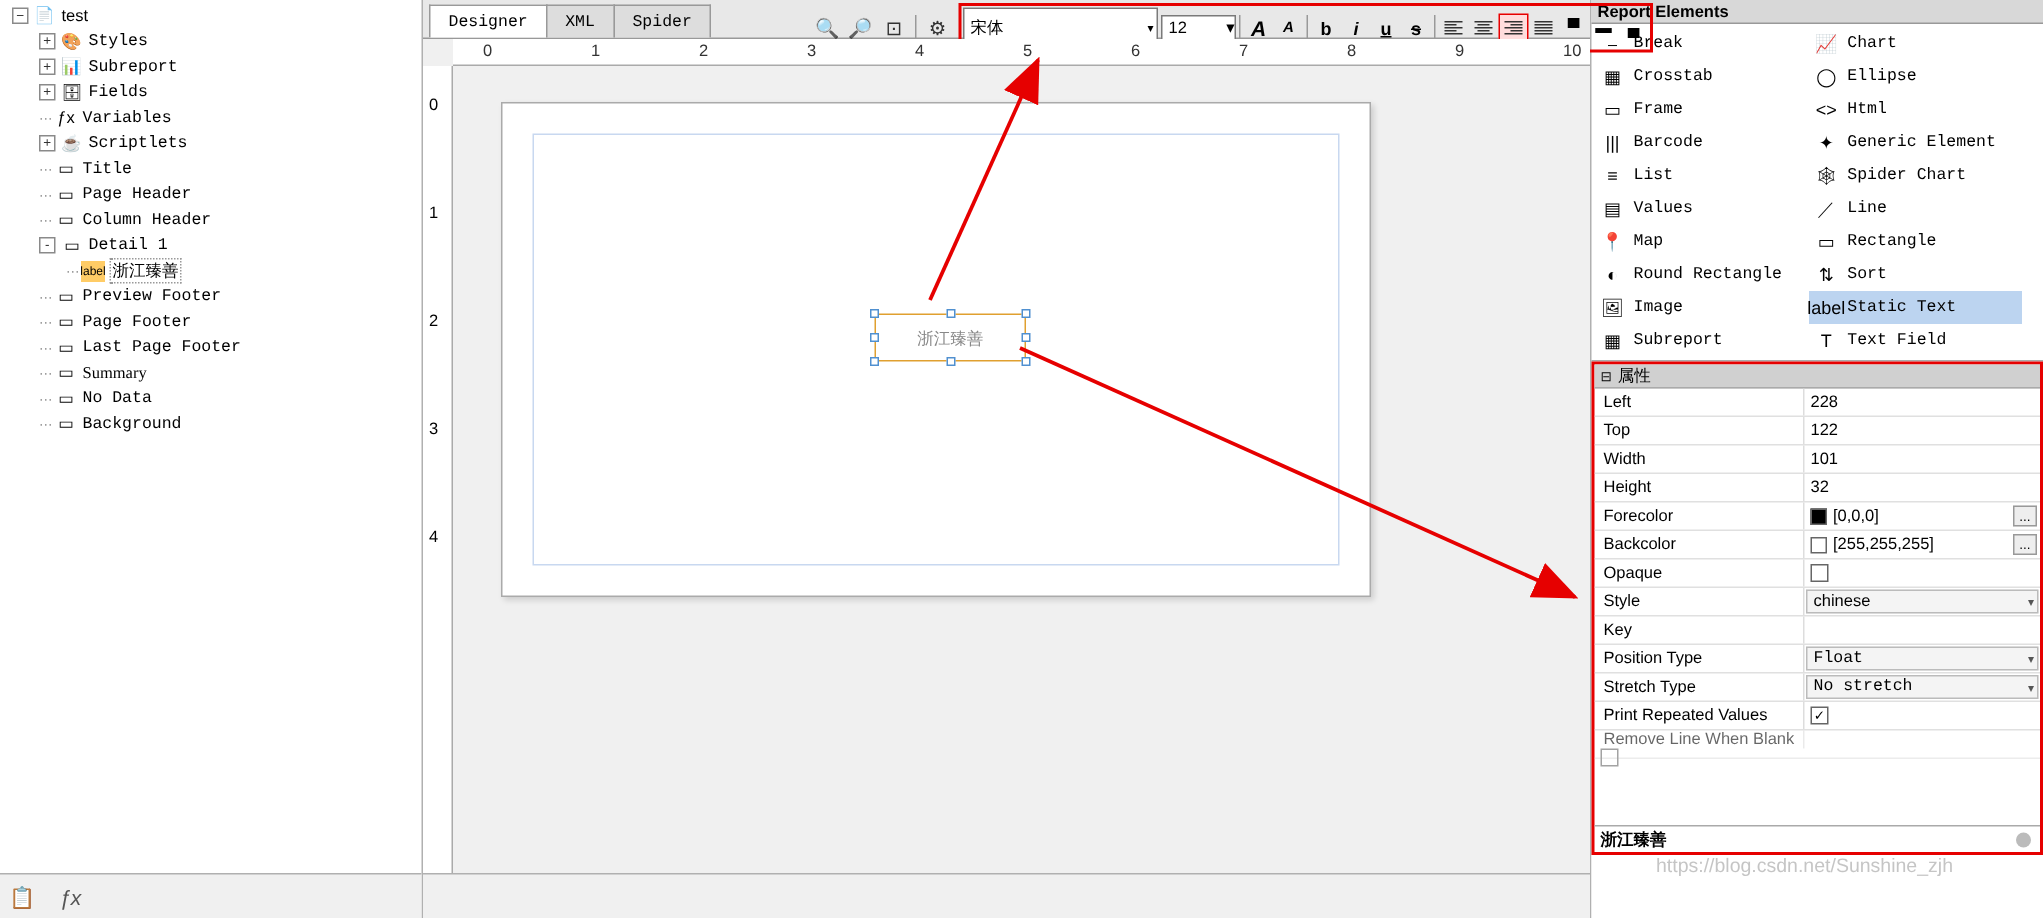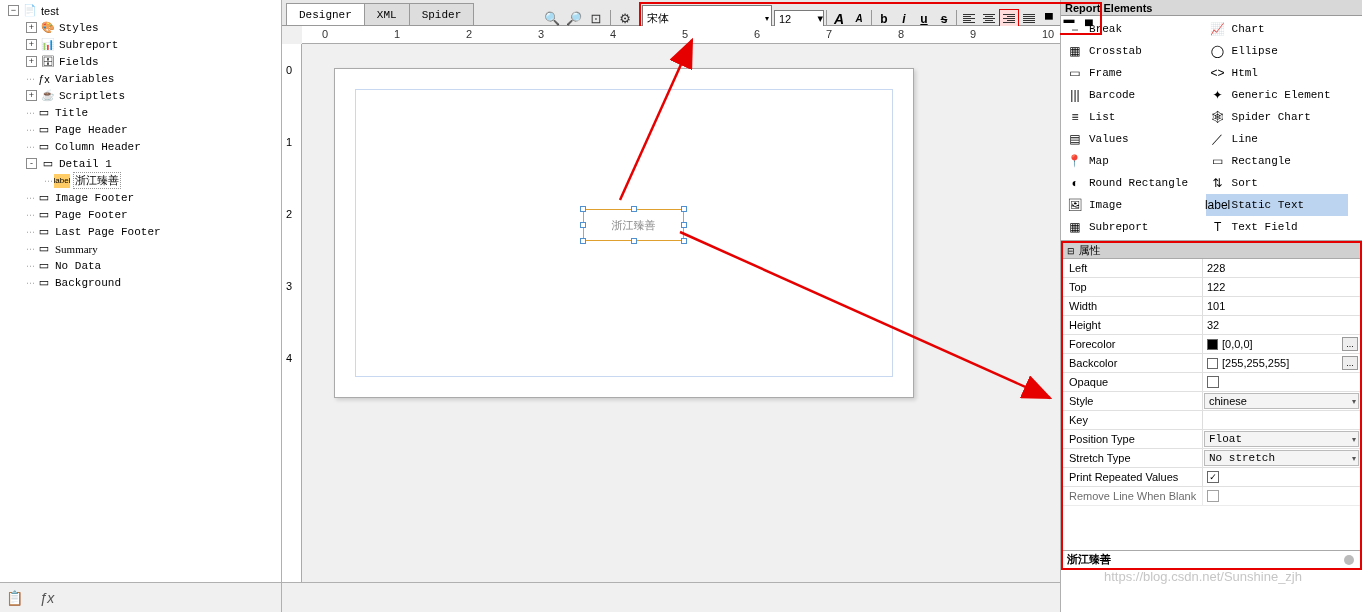--- a/index.html
+++ b/index.html
@@ -144,21 +144,21 @@
           <span class="tree-label" style="font-family:'Courier New',monospace">Detail 1</span>
         </div>
         <div class="tree-item depth3 sel">
           <span class="tree-dots">⋯</span>
           <span class="tree-icon" style="font-size:8px;background:#fc6;padding:0 2px">label</span>
           <span class="tree-label">浙江臻善</span>
         </div>
         <div class="tree-item depth2">
           <span class="tree-dots">⋯</span>
           <span class="tree-icon">▭</span>
-          <span class="tree-label" style="font-family:'Courier New',monospace">Image Footer</span>
+          <span class="tree-label" style="font-family:'Courier New',monospace">Preview Footer</span>
         </div>
         <div class="tree-item depth2">
           <span class="tree-dots">⋯</span>
           <span class="tree-icon">▭</span>
           <span class="tree-label" style="font-family:'Courier New',monospace">Page Footer</span>
         </div>
         <div class="tree-item depth2">
           <span class="tree-dots">⋯</span>
           <span class="tree-icon">▭</span>
           <span class="tree-label" style="font-family:'Courier New',monospace">Last Page Footer</span>
@@ -459,21 +459,21 @@
             <span style="font-family:Courier New,monospace">No stretch</span>
             <span class="dd">▾</span>
           </div>
         </div>
         <div class="prop-row">
           <div class="prop-name">Print Repeated Values</div>
           <div class="prop-val ">
             <span class="chk">✓</span>
           </div>
         </div>
-        <div class="prop-row" style="opacity: 0.6;">
+        <div class="prop-row" style="opacity: 0.6; flex-direction: column;">
           <div class="prop-name">Remove Line When Blank</div>
           <div class="prop-val ">
             <span class="chk"></span>
           </div>
         </div>
       </div>
     <div class="props-footer">
       <span>浙江臻善</span>
       <span class="dot"></span>
     </div>

